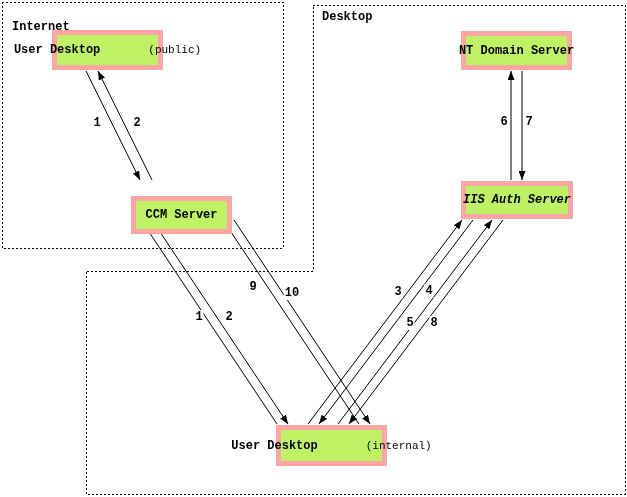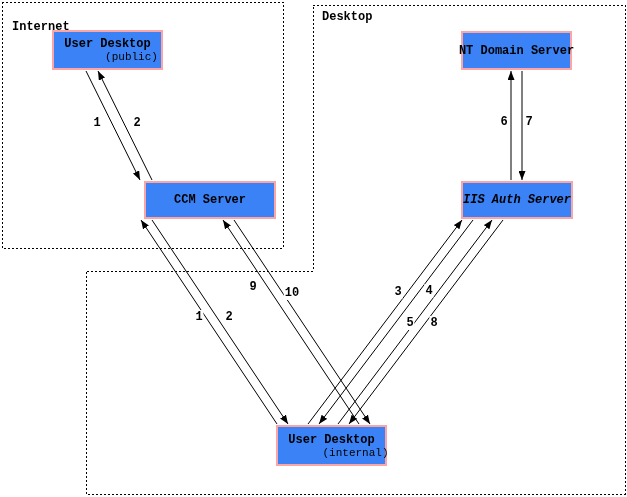--- a/index.html
+++ b/index.html
@@ -9,24 +9,23 @@
     height: 497px;
     background: #ffffff;
     overflow: hidden;
     font-family: "Liberation Mono", "DejaVu Sans Mono", monospace;
     color: #000000;
   }
   #diagram-svg { position: absolute; left: 0; top: 0; }
   .node {
     position: absolute;
     box-sizing: border-box;
-    border: 2px solid #fca5a5;
-    background: #3b82f6;
+    border: 5px solid #fca5a5;
+    background: #bef264;
     display: flex;
-    flex-direction: column;
     align-items: center;
     justify-content: center;
     text-align: center;
     z-index: 2;
   }
   .node .title {
     font-size: 12px;
     font-weight: bold;
     line-height: 14px;
     white-space: nowrap;
@@ -83,21 +82,21 @@
       <line x1="522" y1="71" x2="522" y2="180" stroke="#000000" stroke-width="1" marker-end="url(#arrw)"></line>
     </svg>
 
   <div class="region-label" style="left: 12px; top: 20px;">Internet</div>
   <div class="region-label" style="left: 322px; top: 10px;">Desktop</div>
 
   <div class="node" style="left: 52px; top: 30px; width: 111px; height: 40px;">
     <span class="title">User Desktop</span>
     <span class="subtitle">(public)</span>
   </div>
-  <div class="node" style="left: 131px; top: 181px; width: 132px; height: 38px; margin-left: 13px;">
+  <div class="node" style="left: 131px; top: 196px; width: 101px; height: 38px;">
     <span class="title">CCM Server</span>
 
   </div>
   <div class="node" style="left: 461px; top: 31px; width: 111px; height: 39px; align-items: center;">
     <span class="title">NT Domain Server</span>
 
   </div>
   <div class="node" style="left: 461px; top: 181px; width: 112px; height: 38px; font-style: italic;">
     <span class="title">IIS Auth Server</span>
 

